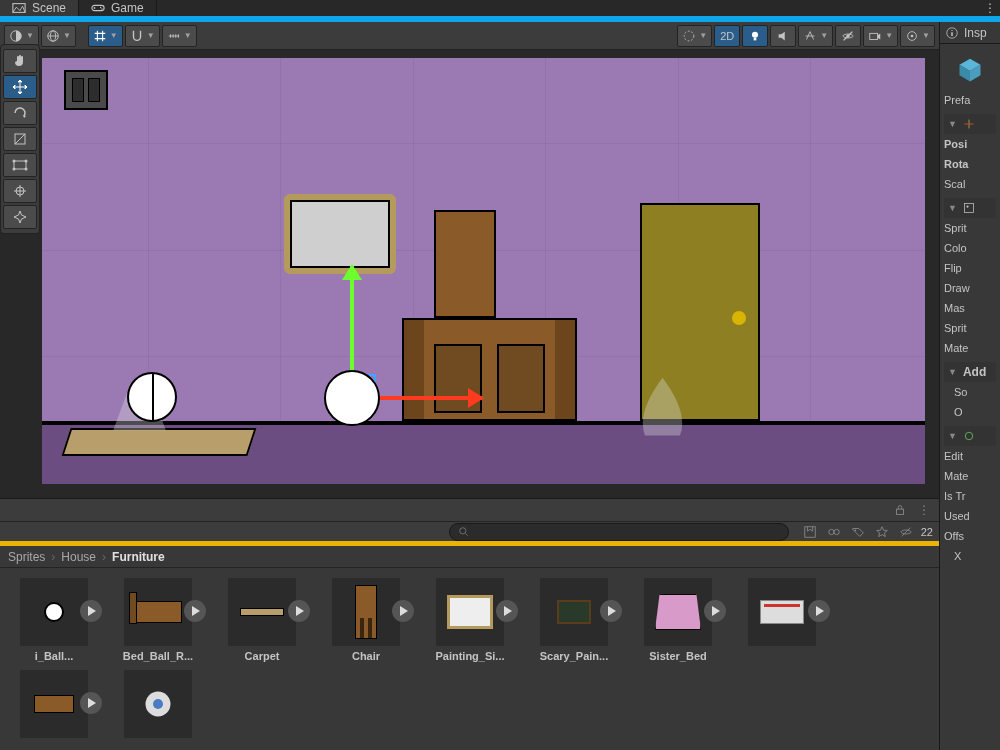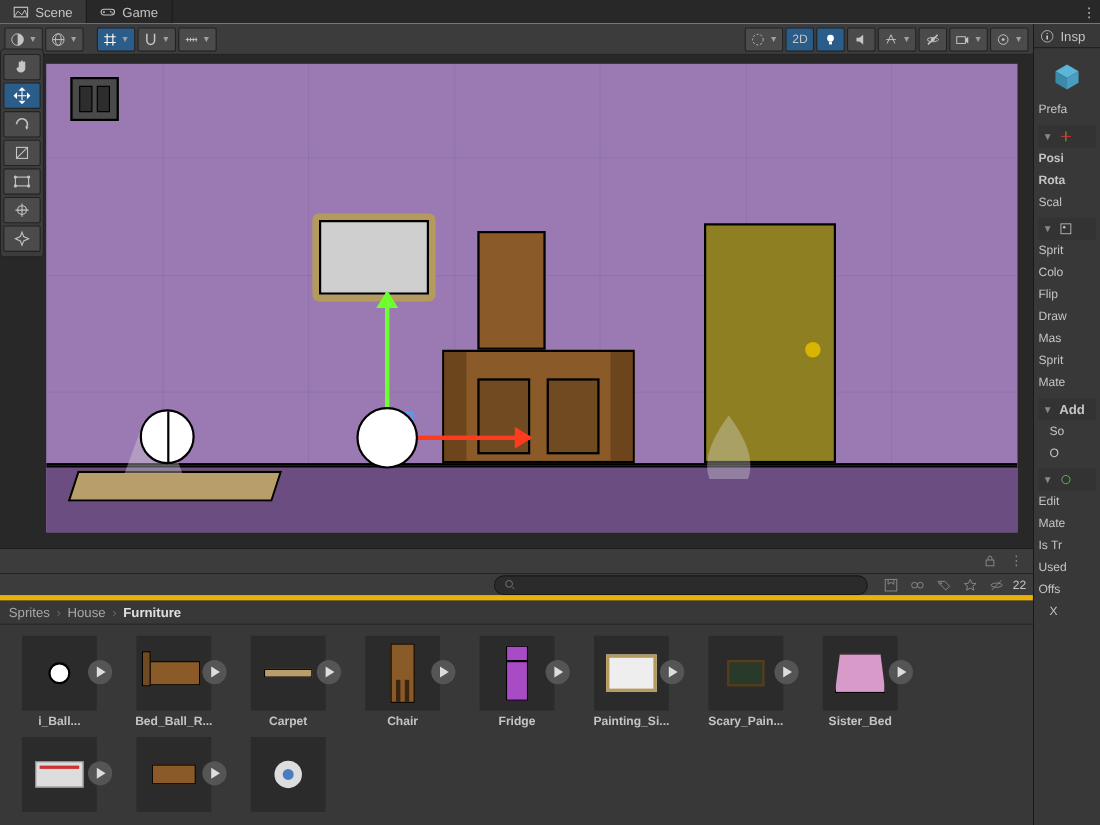--- a/index.html
+++ b/index.html
@@ -13,21 +13,21 @@
     overflow: hidden;
     position: relative;
   }
 
   
   .tab-strip {
     height: 22px;
     background: #282828;
     display: flex;
     align-items: stretch;
-    border-bottom: 1px solid #0ea5e9;
+    border-bottom: 6px solid #0ea5e9;
   }
   .tab {
     padding: 0 12px;
     display: flex;
     align-items: center;
     gap: 6px;
     background: #282828;
     border-right: 1px solid #191919;
     cursor: pointer;
   }
@@ -471,29 +471,20 @@
             <div style="width:22px;height:54px;background:#8a5a29;border:1px solid #000;position:relative;">
               <div style="position:absolute;bottom:0;left:4px;width:4px;height:20px;background:#3a2510;"></div>
               <div style="position:absolute;bottom:0;right:4px;width:4px;height:20px;background:#3a2510;"></div>
             </div>
             <div class="play"></div>
           </div>
         <div class="lbl">Chair</div>
       </div>
       <div class="asset">
         <div class="thumb">
-            <div style="width:20px;height:50px;background:#a84bc4;border:1px solid #000;position:relative;">
-              <div style="position:absolute;top:12px;left:0;right:0;height:2px;background:#000;"></div>
-            </div>
-            <div class="play"></div>
-          </div>
-        <div class="lbl">Fridge</div>
-      </div>
-      <div class="asset">
-        <div class="thumb">
             <div style="width:46px;height:34px;background:#eee;border:3px solid #b59a5d;"></div>
             <div class="play"></div>
           </div>
         <div class="lbl">Painting_Si...</div>
       </div>
       <div class="asset">
         <div class="thumb">
             <div style="width:34px;height:24px;background:#2a3a2a;border:2px solid #5a3b1a;"></div>
             <div class="play"></div>
           </div>

